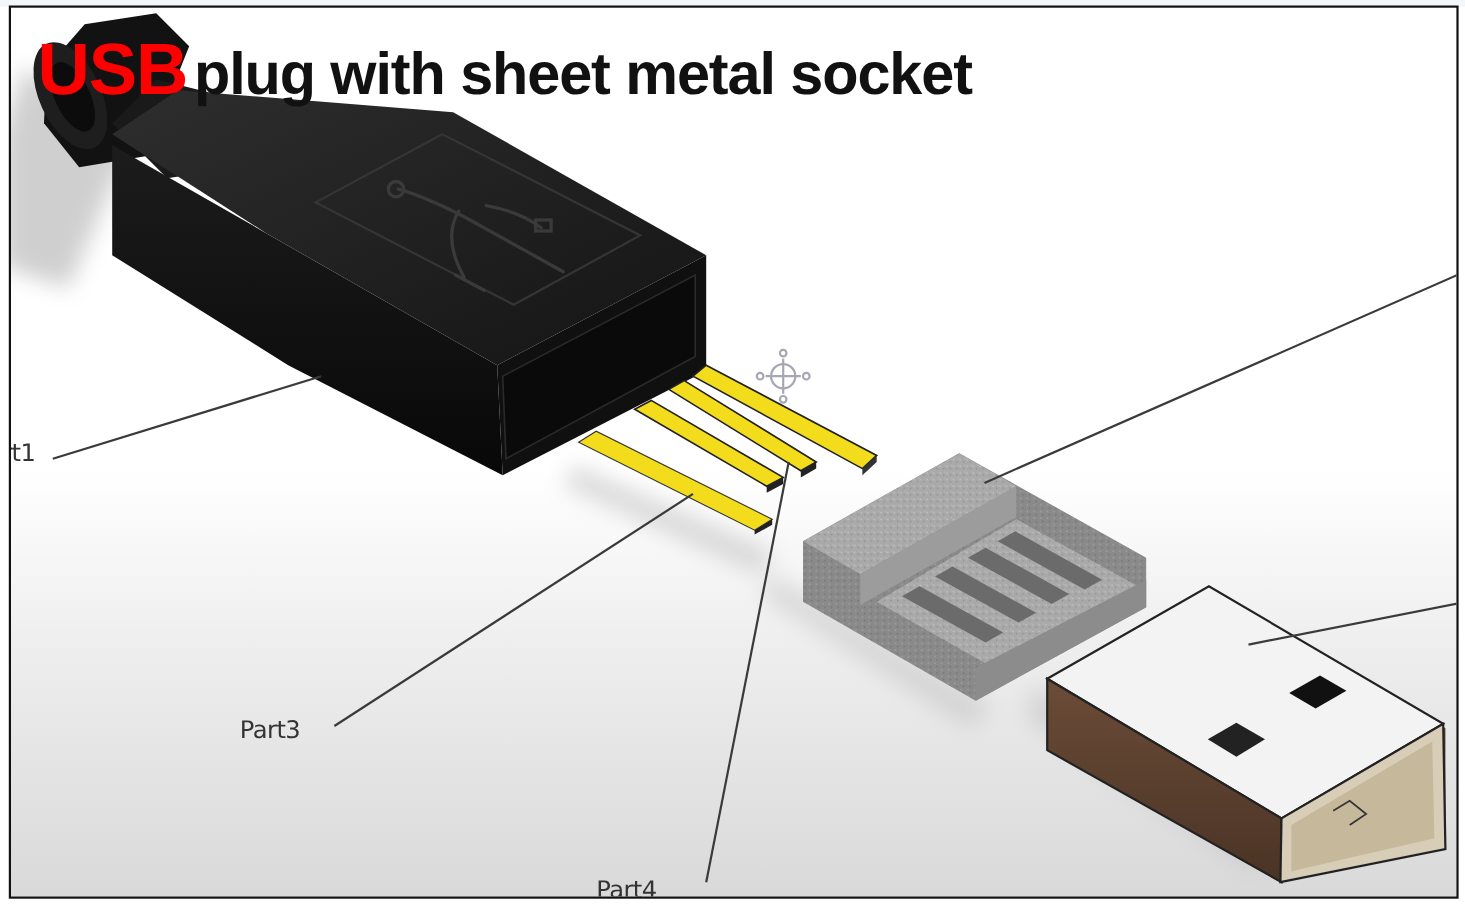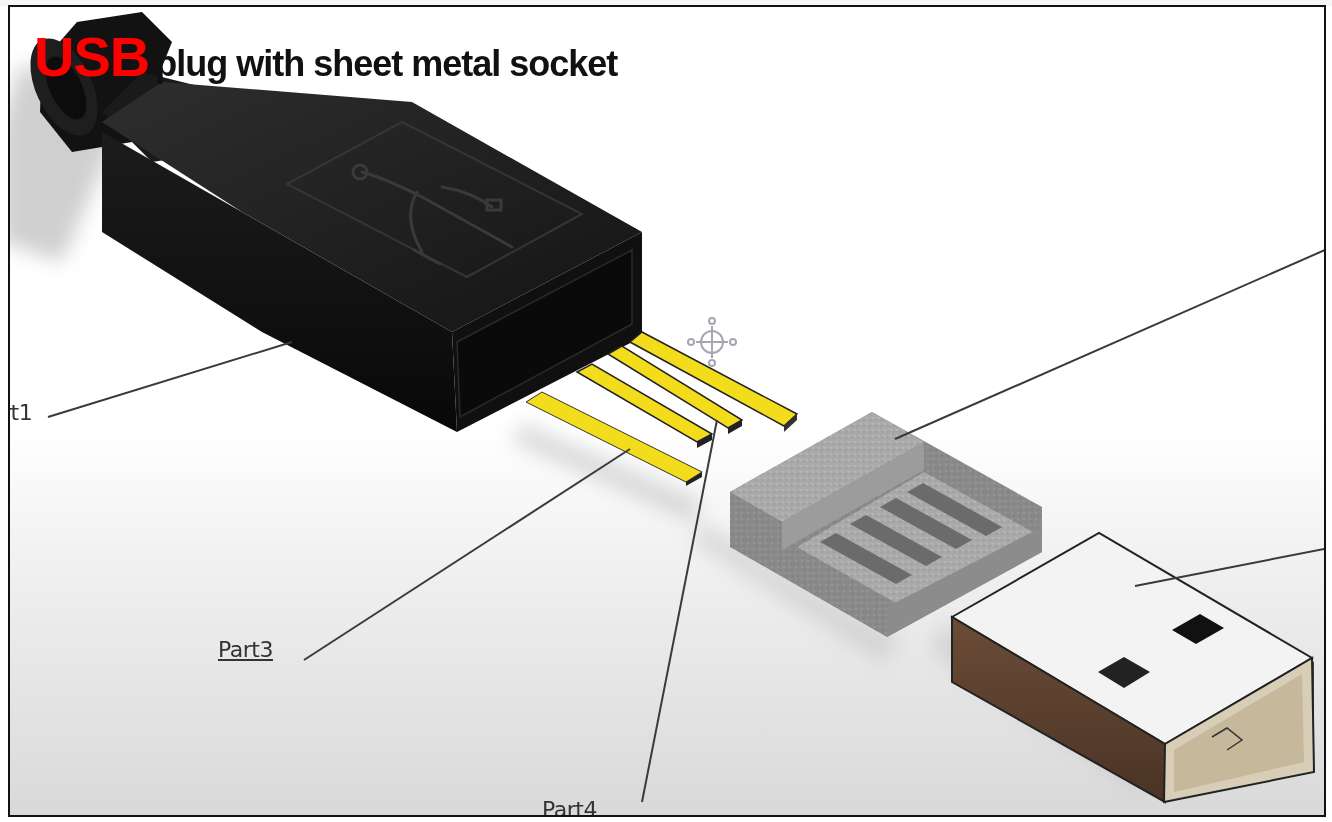--- a/index.html
+++ b/index.html
@@ -2,22 +2,22 @@
 <html><head>
 <meta charset="utf-8">
 <style>
   html,body{margin:0;padding:0;}
   body{width:1332px;height:822px;overflow:hidden;background:#fff;position:relative;font-family:"Liberation Sans",sans-serif;}
   #toolbar-strip{position:absolute;left:0;top:0;width:1332px;height:6px;background:#f4f6f8;}
   #frame{position:absolute;left:8px;top:5px;width:1318px;height:812px;border:2px solid #111;box-sizing:border-box;overflow:hidden;
     background:linear-gradient(#ffffff 0%,#ffffff 52%,#eeeeee 72%,#d9d9d9 100%);}
   #scene{position:absolute;left:-8px;top:-5px;width:1332px;height:822px;}
   .title{position:absolute;left:32px;top:22px;white-space:nowrap;font-family:"Liberation Sans",sans-serif;font-weight:bold;letter-spacing:-1px;}
-  .title .usb{color:#ff0000;font-size:56px;vertical-align:baseline;}
-  .title .rest{color:#111;font-size:36px;margin-left:6px;}
+  .title .usb{color:#ff0000;font-size:66px;vertical-align:baseline;}
+  .title .rest{color:#111;font-size:54px;margin-left:6px;}
   .label{position:absolute;font-family:"DejaVu Sans",sans-serif;font-size:22px;color:#333;letter-spacing:-0.5px;}
 </style>
 </head>
 <body>
 
 <div id="toolbar-strip"></div>
 
 <div id="frame">
   <svg id="scene" viewBox="0 0 1332 822" xmlns="http://www.w3.org/2000/svg">
     <defs>
@@ -144,15 +144,15 @@
       <line x1="893" y1="437" x2="1332" y2="244"></line>
       <line x1="1133" y1="584" x2="1332" y2="545"></line>
     </g>
   </svg>
 
   <div class="title" style="left:24px;top:17px;">
     <span class="usb">USB</span><span class="rest">plug with sheet metal socket</span>
   </div>
 
   <div class="label" style="left:-8px;top:393px;">rt1</div>
-  <div class="label" style="left:208px;top:630px;text-decoration:underline;">Part3</div>
+  <div class="label" style="left:208px;top:645px;">Part3</div>
   <div class="label" style="left:532px;top:790px;">Part4</div>
 </div>
 
 </body></html>

